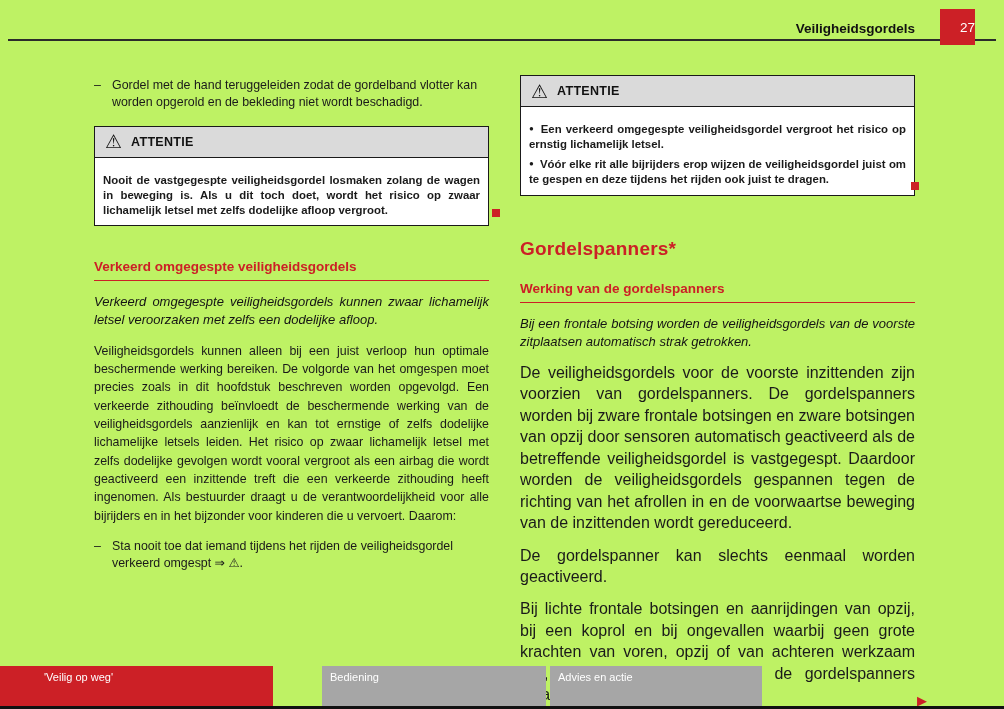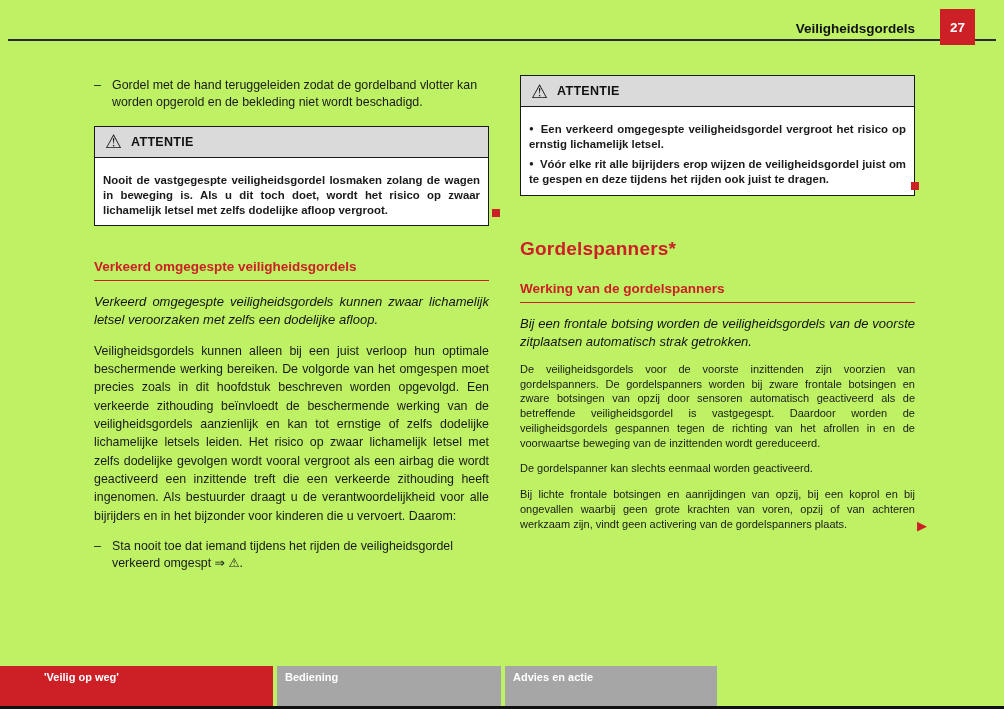--- a/index.html
+++ b/index.html
@@ -18,22 +18,22 @@
     position:absolute; top:21px; right:89px;
     font-size:13.5px; font-weight:bold; color:#111;
   }
   .header-rule {
     position:absolute; left:8px; right:8px; top:39px;
     height:2px; background:#2b2b2b;
   }
   .page-number-box {
     position:absolute; top:9px; right:29px;
     width:35px; height:36px; background:#cc2026;
-    color:#fff; font-size:13.5px; font-weight:bold;
-    display:flex; align-items:center; justify-content:center;
+    color:#fff; font-size:13.5px; font-weight:normal;
+    display:flex; align-items:center; justify-content:flex-end;
   }
 
   
   .col { position:absolute; top:72px; width:395px; }
   .col-left  { left:94px; }
   .col-right { left:520px; }
 
   
   .dash-item { display:flex; font-size:12.4px; line-height:1.36; text-align:left; }
   .dash-item .dmarker { flex:0 0 18px; }
@@ -79,40 +79,40 @@
   
   .lead {
     margin-top:12px; font-size:13px; font-style:italic;
     line-height:1.4; text-align:justify; hyphens:auto; color:#141414;
   }
   .bodytext {
     margin-top:12px; font-size:12.4px; line-height:1.48;
     text-align:justify; hyphens:auto;
   }
   .col-right .bodytext {
-    font-size:11px; line-height:1.34; margin-top:11px;
+    font-size:16px; line-height:1.34; margin-top:11px;
   }
   .para-wrap { position:relative; }
   .continue-arrow {
     position:absolute; right:-12px; bottom:-1px;
     color:#cc2026; font-size:13px; line-height:1;
   }
 
   
   .footer {
     position:absolute; left:0; top:666px; width:1004px; height:40px;
     display:flex; gap:4px;
   }
   .footer-seg {
-    background:#a6a6a6; color:#fff; font-size:11px; font-weight:bold;
+    background:#a6a6a6; color:#fff; font-size:11px; font-weight:normal;
     padding:5px 8px 0 8px;
   }
   .footer-seg.red { background:#cc2026; padding-left:44px; }
   .seg-1 { width:273px; }
-  .seg-2 { width:224px; }
+  .seg-2 { width:224px;margin-left:45px; }
   .seg-3 { width:212px; }
   .seg-4 { flex:1; }
   .footer-rule {
     position:absolute; left:0; top:706px; width:1004px; height:3px;
     background:#111;
   }
 </style>
 </head>
 <body>
 

